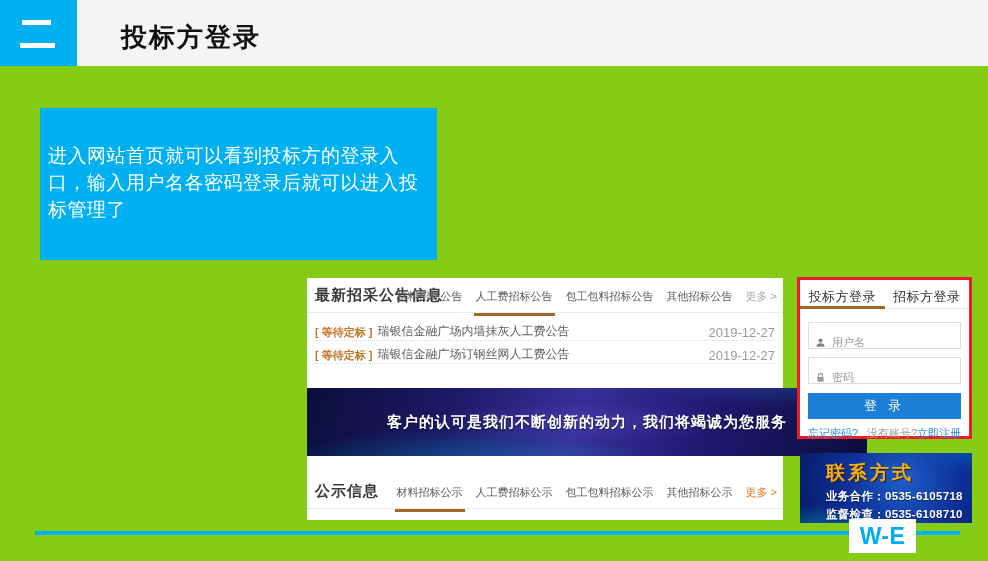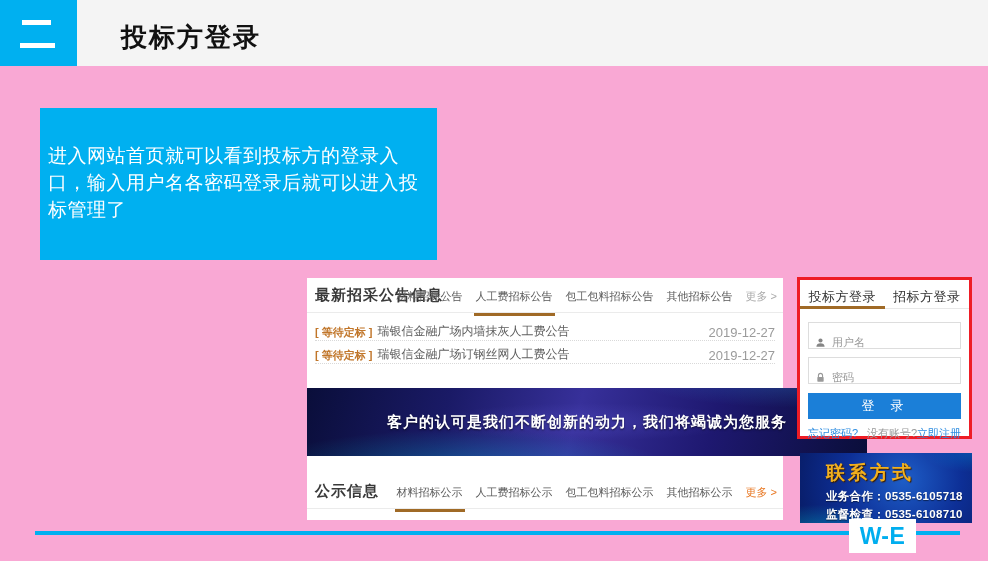--- a/index.html
+++ b/index.html
@@ -1,18 +1,18 @@
 <!DOCTYPE html>
 <html><head>
 <meta charset="utf-8">
 <style>
   * { margin:0; padding:0; box-sizing:border-box; }
   html,body { width:988px; height:561px; }
   body { font-family:"Liberation Sans","DejaVu Sans",sans-serif; background:#ececec; }
-  .slide { position:relative; width:988px; height:561px; background:#f9a8d4; overflow:hidden; }
+  .slide { position:relative; width:988px; height:561px; background:#84cc16; overflow:hidden; }
 
   
   .top-band { position:absolute; left:0; top:0; width:988px; height:66px; background:#f4f4f4; }
   .logo-square { position:absolute; left:0; top:0; width:77px; height:66px; background:#00b0f0; }
   .logo-line1 { position:absolute; left:22px; top:20px; width:29px; height:5px; background:#fff; }
   .logo-line2 { position:absolute; left:20px; top:43px; width:35px; height:5px; background:#fff; }
   .page-title { position:absolute; left:121px; top:20px; font-size:26px; font-weight:bold; color:#111; letter-spacing:2px; }
 
   
   .callout { position:absolute; left:40px; top:108px; width:397px; height:152px; background:#00b0f0; padding:34px 2px 0 8px; }
@@ -48,21 +48,21 @@
   .login-panel { position:absolute; left:797px; top:277px; width:175px; height:162px; background:#fff; border:3px solid #ee1c25; }
   .login-tabs { display:flex; height:29px; border-bottom:1px solid #e8e8e8; }
   .login-tab { position:relative; flex:1; text-align:center; font-size:13px; color:#333; padding-top:8px; cursor:pointer; letter-spacing:0.5px; }
   .login-tab.active::after { content:''; position:absolute; left:0; right:0; bottom:-1px; height:3px; background:#a06a26; }
   .field { display:flex; align-items:flex-end; margin:0 8px; height:27px; border:1px solid #ddd; padding:0 6px; background:#fff; }
   .field.user { margin-top:13px; }
   .field.pass { margin-top:8px; }
   .field svg { width:11px; height:11px; margin-right:6px; flex:none; }
   .field input { border:none; outline:none; width:100%; font-size:11px; color:#555; font-family:inherit; }
   .field input::placeholder { color:#999; }
-  .login-btn { display:block; width:calc(100% - 16px); margin:9px 8px 0 8px; height:26px; background:#1b7fd8; color:#fff; border:none; font-size:13px; letter-spacing:4px; cursor:pointer; font-family:Liberation Mono, monospace; }
+  .login-btn { display:block; width:calc(100% - 16px); margin:9px 8px 0 8px; height:26px; background:#1b7fd8; color:#fff; border:none; font-size:13px; letter-spacing:4px; cursor:pointer; font-family:Liberation Serif, serif; }
   .login-links { display:flex; justify-content:space-between; align-items:center; margin:7px 8px 0 8px; font-size:11px; }
   .link-blue { color:#2e8de0; cursor:pointer; text-decoration:none; }
   .muted { color:#999; }
 
   .contact-box { position:absolute; left:800px; top:453px; width:172px; height:70px; overflow:hidden;
     background:radial-gradient(circle at 60% 38%, #1e5ec8 0%, #0d2f96 52%, #081c66 100%); }
   .contact-box::before { content:''; position:absolute; inset:0;
     background:radial-gradient(ellipse 70% 60% at 10% 110%, rgba(0,220,235,0.35), transparent 60%),
                radial-gradient(ellipse 50% 50% at 100% 0%, rgba(0,180,255,0.25), transparent 55%); }
   .contact-inner { position:relative; padding:7px 0 0 26px; }

